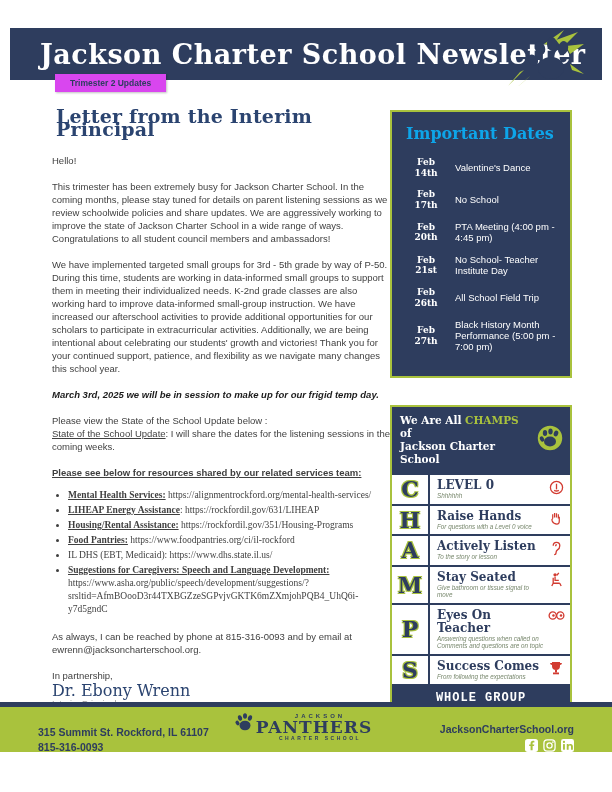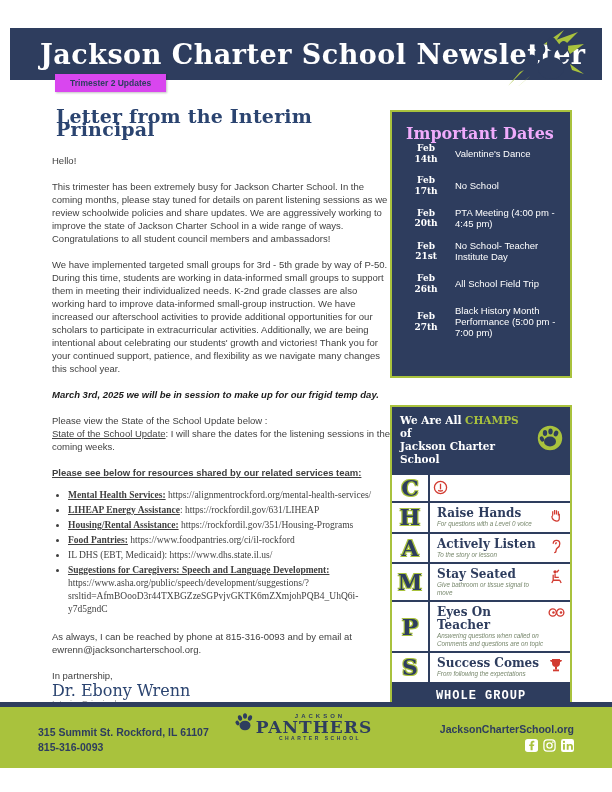--- a/index.html
+++ b/index.html
@@ -28,22 +28,22 @@
   .res-head{font-weight:bold;text-decoration:underline;margin-bottom:10px;}
   ul.resources{margin:0 0 14px 0;padding-left:16px;}
   ul.resources li{margin-bottom:2px;overflow-wrap:anywhere;font-family:Liberation Serif, serif;}
   .res-label{font-weight:bold;text-decoration:underline;}
   .sig-name{font-family:"DejaVu Serif",serif;color:#2b4470;font-size:16px;margin:2px 0 1px 0;}
   .sig-title{color:#9a9a9a;font-size:9px;}
 
   
   .dates-panel{position:absolute;left:390px;top:110px;width:182px;height:268px;
     background:#2e3d5e;border:2px solid #a9c23d;box-sizing:border-box;color:#fff;}
-  .dates-title{font-family:"DejaVu Serif",serif;font-weight:bold;color:#f0abfc;font-size:16px;
-    margin:12px 0 0 14px;}
+  .dates-title{font-family:"DejaVu Serif",serif;font-weight:bold;color:#0ea5e9;font-size:16px;
+    margin:12px 0 14px 14px;}
   .dates-list{display:flex;flex-direction:column;gap:11px;padding:0 8px 0 8px;}
   .date-row{display:flex;align-items:center;margin-left:9px;}
   .date-cell{width:34px;min-width:34px;text-align:center;font-family:"DejaVu Serif",serif;
     font-weight:bold;font-size:9px;line-height:10.5px;}
   .event-cell{font-size:9.5px;line-height:11px;padding-left:12px;font-weight:500;}
 
   
   .champs{position:absolute;left:390px;top:405px;width:182px;border:2px solid #a9c23d;
     box-sizing:border-box;background:#ffffff;}
   .champs-hdr{background:#2e3d5e;color:#fff;display:flex;align-items:center;
@@ -59,21 +59,21 @@
   .champs-title{font-family:"DejaVu Serif",serif;font-weight:bold;color:#2e3d5e;font-size:12px;line-height:13px;}
   .champs-sub{font-style:italic;font-size:6.3px;color:#77876c;line-height:7.5px;}
   .champs-sub:empty{display:none;}
   .champs-icon{width:20px;min-width:20px;display:flex;align-items:flex-start;justify-content:center;
     padding:5px 4px 0 0;color:#d23b31;}
   .champs-foot{background:#2e3d5e;border-top:2px solid #2e3d5e;color:#fff;text-align:center;
     font-family:Liberation Mono, monospace;font-weight:bold;font-size:12px;letter-spacing:1px;padding:5px 0;}
 
   
   .foot-navy{position:absolute;left:0;top:702px;width:612px;height:5px;background:#2e3d5e;}
-  .foot-green{position:absolute;left:0;top:707px;width:612px;height:61px;background:#a9c23d;
+  .foot-green{position:absolute;left:0;top:707px;width:612px;height:45px;background:#a9c23d;
     display:flex;align-items:center;text-decoration:underline;}
   .foot-left{position:absolute;left:38px;top:18px;color:#2e3d5e;font-weight:bold;font-size:10.5px;line-height:15px;}
   .foot-center{position:absolute;left:246px;top:6px;width:130px;text-align:center;color:#2e3d5e;}
   .logo-wrap{position:relative;display:inline-block;}
   .logo-top{font-size:6px;font-weight:bold;letter-spacing:3px;color:#2e3d5e;margin-left:18px;}
   .logo-main{font-family:"DejaVu Serif",serif;font-weight:bold;font-size:17px;letter-spacing:1px;color:#2e3d5e;line-height:16px;margin-left:6px;}
   .logo-bottom{font-size:5px;font-weight:bold;letter-spacing:2.5px;color:#2e3d5e;margin-left:18px;}
   .logo-paw{position:absolute;left:-16px;top:-2px;}
   .foot-right{position:absolute;right:38px;top:16px;text-align:right;}
   .foot-site{color:#2e3d5e;font-weight:bold;font-size:10.5px;}
@@ -177,20 +177,25 @@
           <ellipse cx="20" cy="9.5" rx="2.2" ry="3" transform="rotate(20 20 9.5)"></ellipse>
           <ellipse cx="6" cy="15" rx="2" ry="2.8" transform="rotate(-25 6 15)"></ellipse>
           <ellipse cx="14" cy="17.5" rx="6" ry="5"></ellipse>
         </g>
       </svg>
     </div>
   </div>
 
   <div class="champs-row">
     <div class="champs-letter">C</div>
+    <div class="champs-body">
+      <div class="champs-title">LEVEL 0</div>
+      <div class="champs-sub">Shhhhhh</div>
+
+    </div>
     <div class="champs-icon">
       <svg width="15" height="15" viewBox="0 0 16 16" fill="none" stroke="currentColor" stroke-width="1.4">
         <circle cx="8" cy="8" r="6.5"></circle>
         <line x1="8" y1="4" x2="8" y2="10"></line>
         <path d="M5.5 11 Q8 12.5 10.5 11"></path>
       </svg>
     </div>
   </div>
 
   <div class="champs-row">

